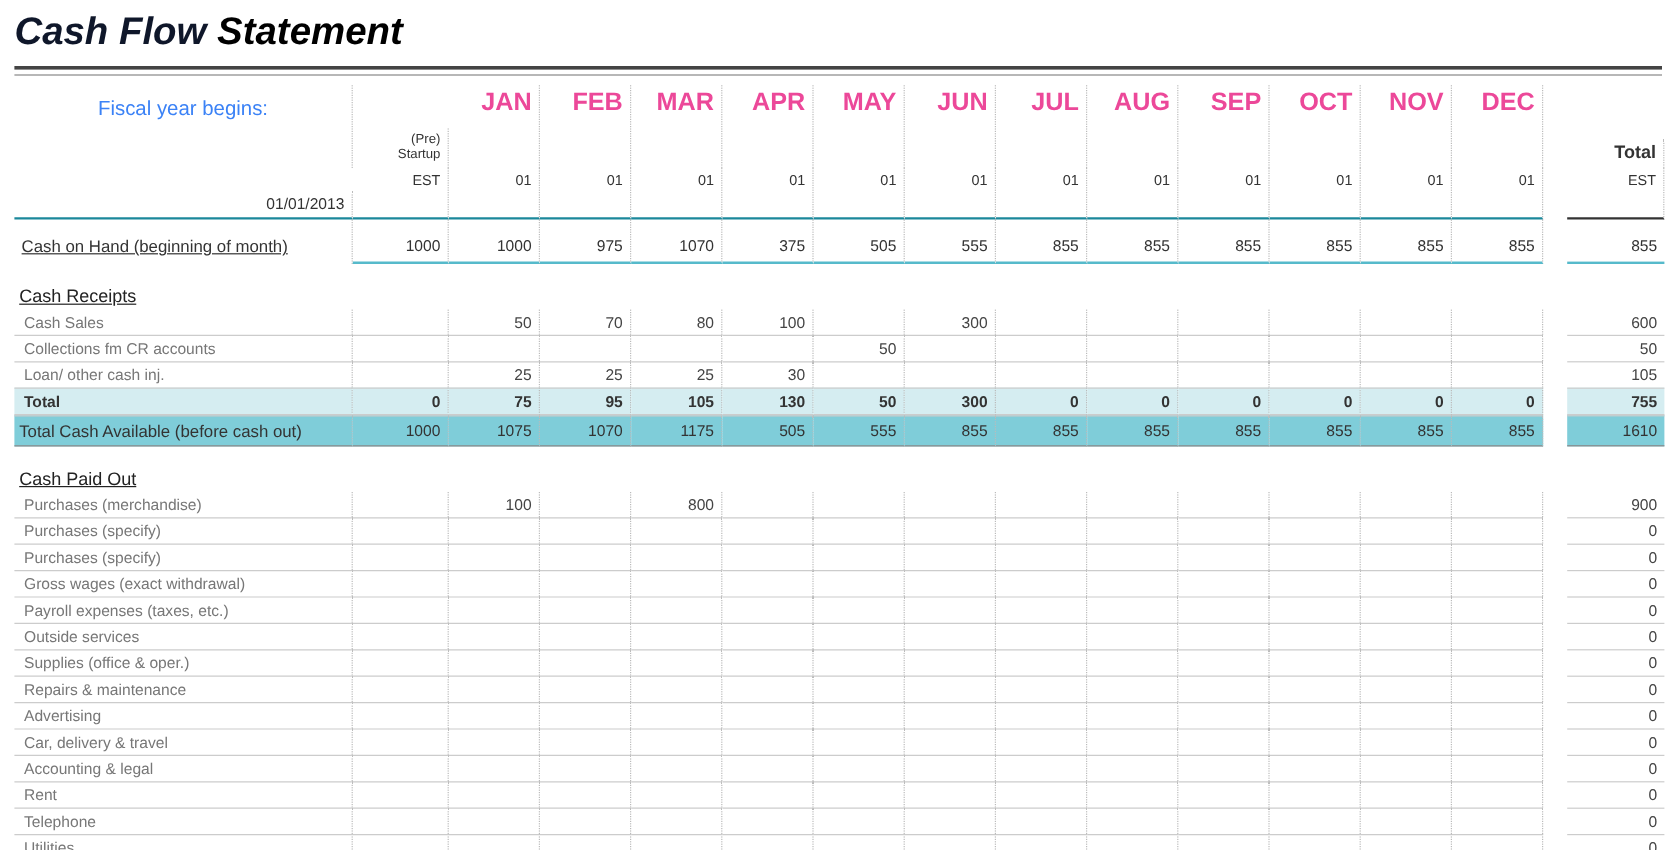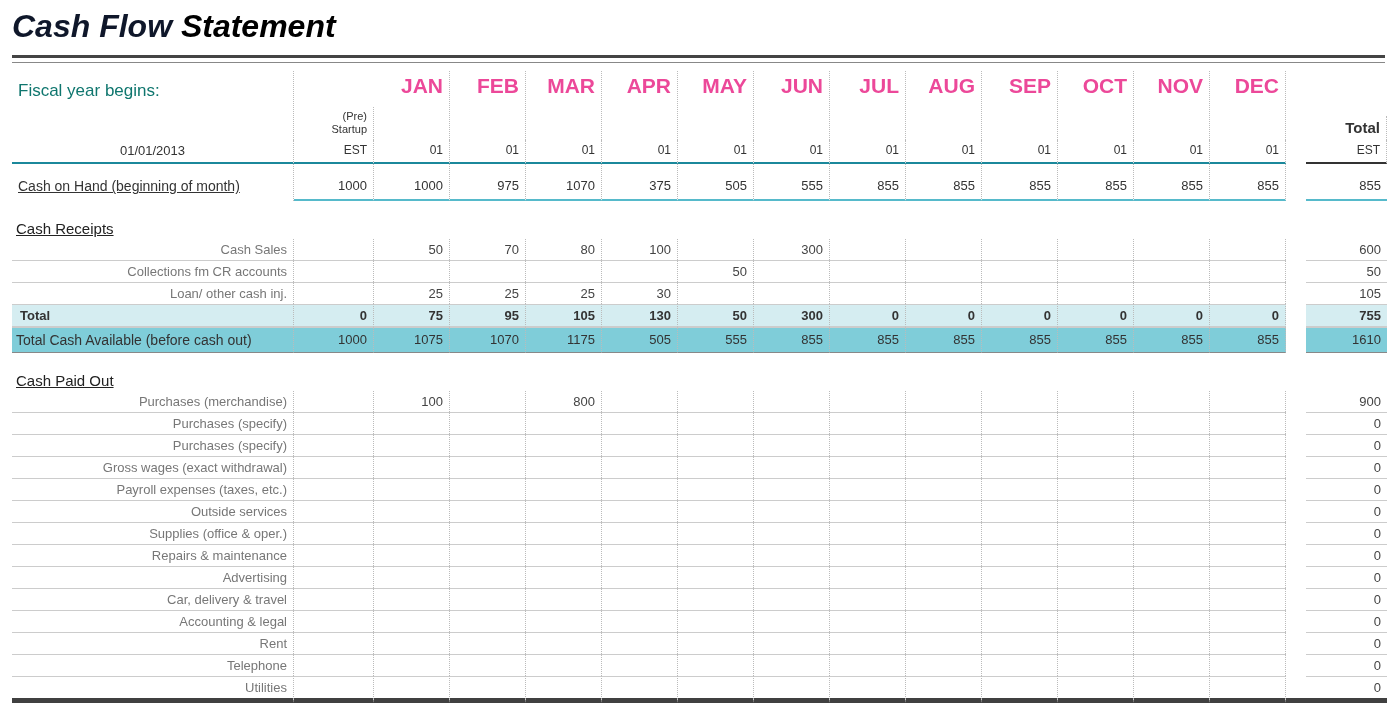--- a/index.html
+++ b/index.html
@@ -34,46 +34,46 @@
     border-right: 1px dotted #bbb;
   }
   .cell:last-child { border-right: none; }
   .gap { border-right: none; }
   .num { text-align: right; }
   .label-col { text-align: left; }
   .hdr-month { font-size: 21px; font-weight: bold; color: #ec4899; }
   .hdr-pre { font-size: 11px; color: #333; line-height: 1.2; margin-top: 36px; }
   .hdr-est { font-size: 12px; color: #333; }
   .hdr-fiscal-label {
-    font-size: 17px; color: #0f766e; text-align: left; padding-top: 10px;
+    font-size: 17px; color: #3b82f6; text-align: center; padding-top: 10px;
   }
   .hdr-total-label { font-size: 15px; font-weight: bold; }
 
-  .fiscal-date { font-size: 13px; color: #333; text-align: center; border-bottom: 2px solid #1b889b; }
+  .fiscal-date { font-size: 13px; color: #333; text-align: right; border-bottom: 2px solid #1b889b; margin-top: 19px; }
   .hdr-est-cell { border-bottom: 2px solid #1b889b; }
   .hdr-est-total { border-bottom: 2px solid #333; }
 
   .coh-row .cell { padding-top: 14px; padding-bottom: 6px; }
   .coh-label { text-decoration: underline; color: #333; font-size: 14px; border-right: 1px dotted #bbb; }
   .coh-val { border-bottom: 2px solid #56bacb; font-weight: normal; }
 
   .section-title {
     grid-column: 1 / -1;
     font-size: 15px;
     color: #222;
     text-decoration: underline;
     padding: 19px 0 2px 4px;
   }
 
   .line-row .cell {
     border-top: 1px solid #ccc;
     color: #777;
     padding: 3px 6px;
   }
-  .line-row .label-col { padding-left: 8px; text-align: right; }
+  .line-row .label-col { padding-left: 8px; }
   .line-row .gap { border-top: none; }
   .line-row .num { color: #444; }
 
   .total-row .cell {
     background: #d5edf1;
     color: #333;
     font-weight: bold;
     border-top: 1px solid #ccc;
     border-bottom: 1px solid #ccc;
     padding: 3px 6px;

